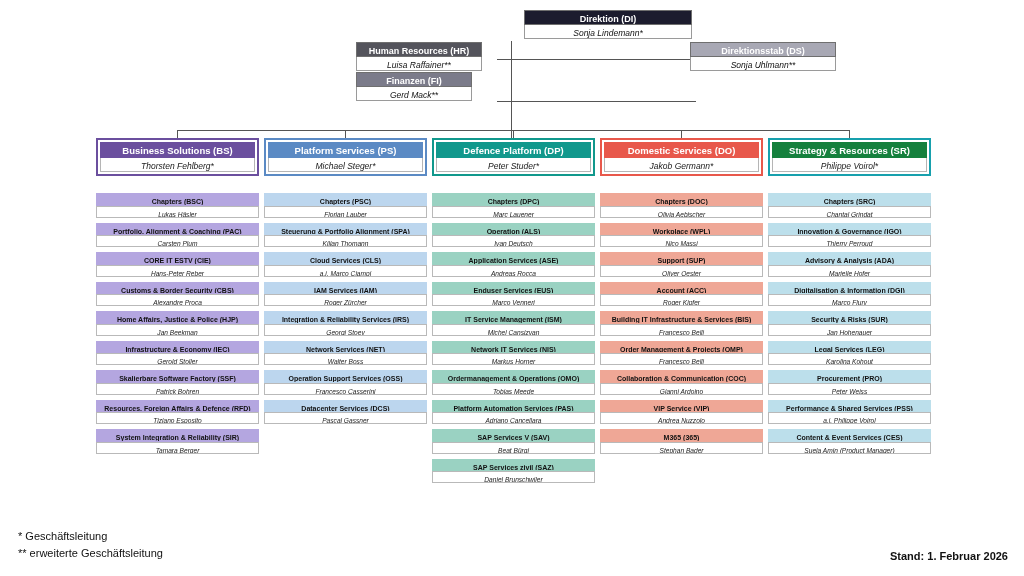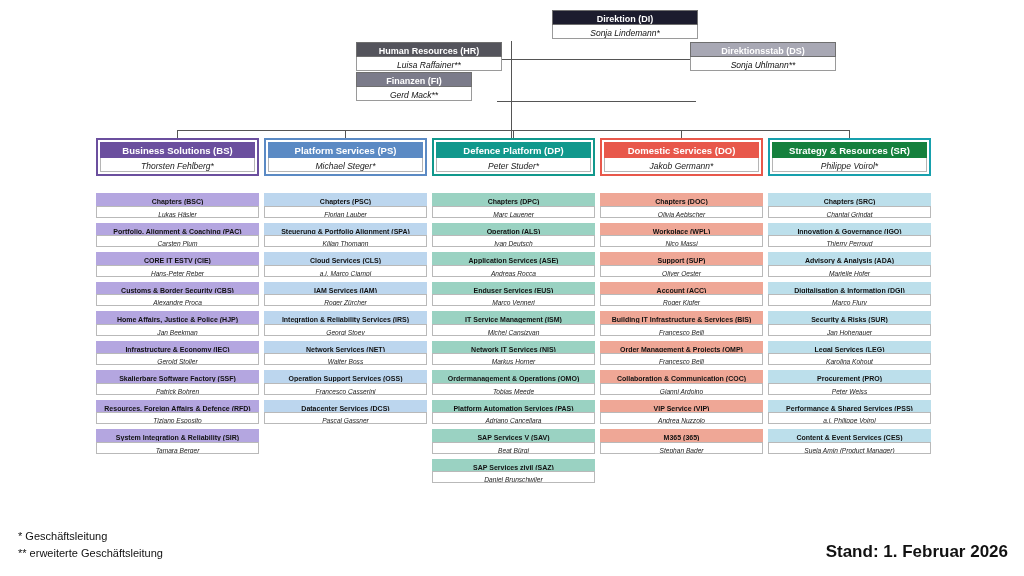--- a/index.html
+++ b/index.html
@@ -123,21 +123,21 @@
     left: 18px;
     bottom: 14px;
     font-size: 11px;
     line-height: 1.55;
     color: #111;
   }
   .footer-status {
     position: absolute;
     right: 16px;
     bottom: 14px;
-    font-size: 17px;
+    font-size: 11px;
     font-weight: bold;
     color: #111;
   }
 </style>
 </head>
 <body>
 
 <div id="chart-root">
 
   <div class="line v" style="left:511px; top:41px; height:97px;"></div>
@@ -145,26 +145,26 @@
   <div class="line h" style="left:511px; top:59px; width:185px;"></div>
   <div class="line h" style="left:497px; top:101px; width:15px;"></div>
   <div class="line h" style="left:511px; top:101px; width:185px;"></div>
   <div class="line h" style="left:177px; top:130px; width:672px;"></div>
   <div class="line v" style="left:177px; top:130px; height:9px;"></div>
   <div class="line v" style="left:345px; top:130px; height:9px;"></div>
   <div class="line v" style="left:513px; top:130px; height:9px;"></div>
   <div class="line v" style="left:681px; top:130px; height:9px;"></div>
   <div class="line v" style="left:849px; top:130px; height:9px;"></div>
 
-  <div class="top-box" style="left:552px; top:10px; width:146px;">
+  <div class="top-box" style="left:524px; top:10px; width:168px;">
     <div class="unit-title" style="background:#1c1c2e;">Direktion (DI)</div>
     <div class="unit-person">Sonja Lindemann*</div>
   </div>
 
-  <div class="top-box" style="left:356px; top:42px; width:146px;">
+  <div class="top-box" style="left:356px; top:42px; width:126px;">
     <div class="unit-title" style="background:#54545c;">Human Resources (HR)</div>
     <div class="unit-person">Luisa Raffainer**</div>
   </div>
 
   <div class="top-box" style="left:690px; top:42px; width:146px;">
     <div class="unit-title" style="background:#a8a8b4;">Direktionsstab (DS)</div>
     <div class="unit-person">Sonja Uhlmann**</div>
   </div>
 
   <div class="top-box" style="left:356px; top:72px; width:116px;">

